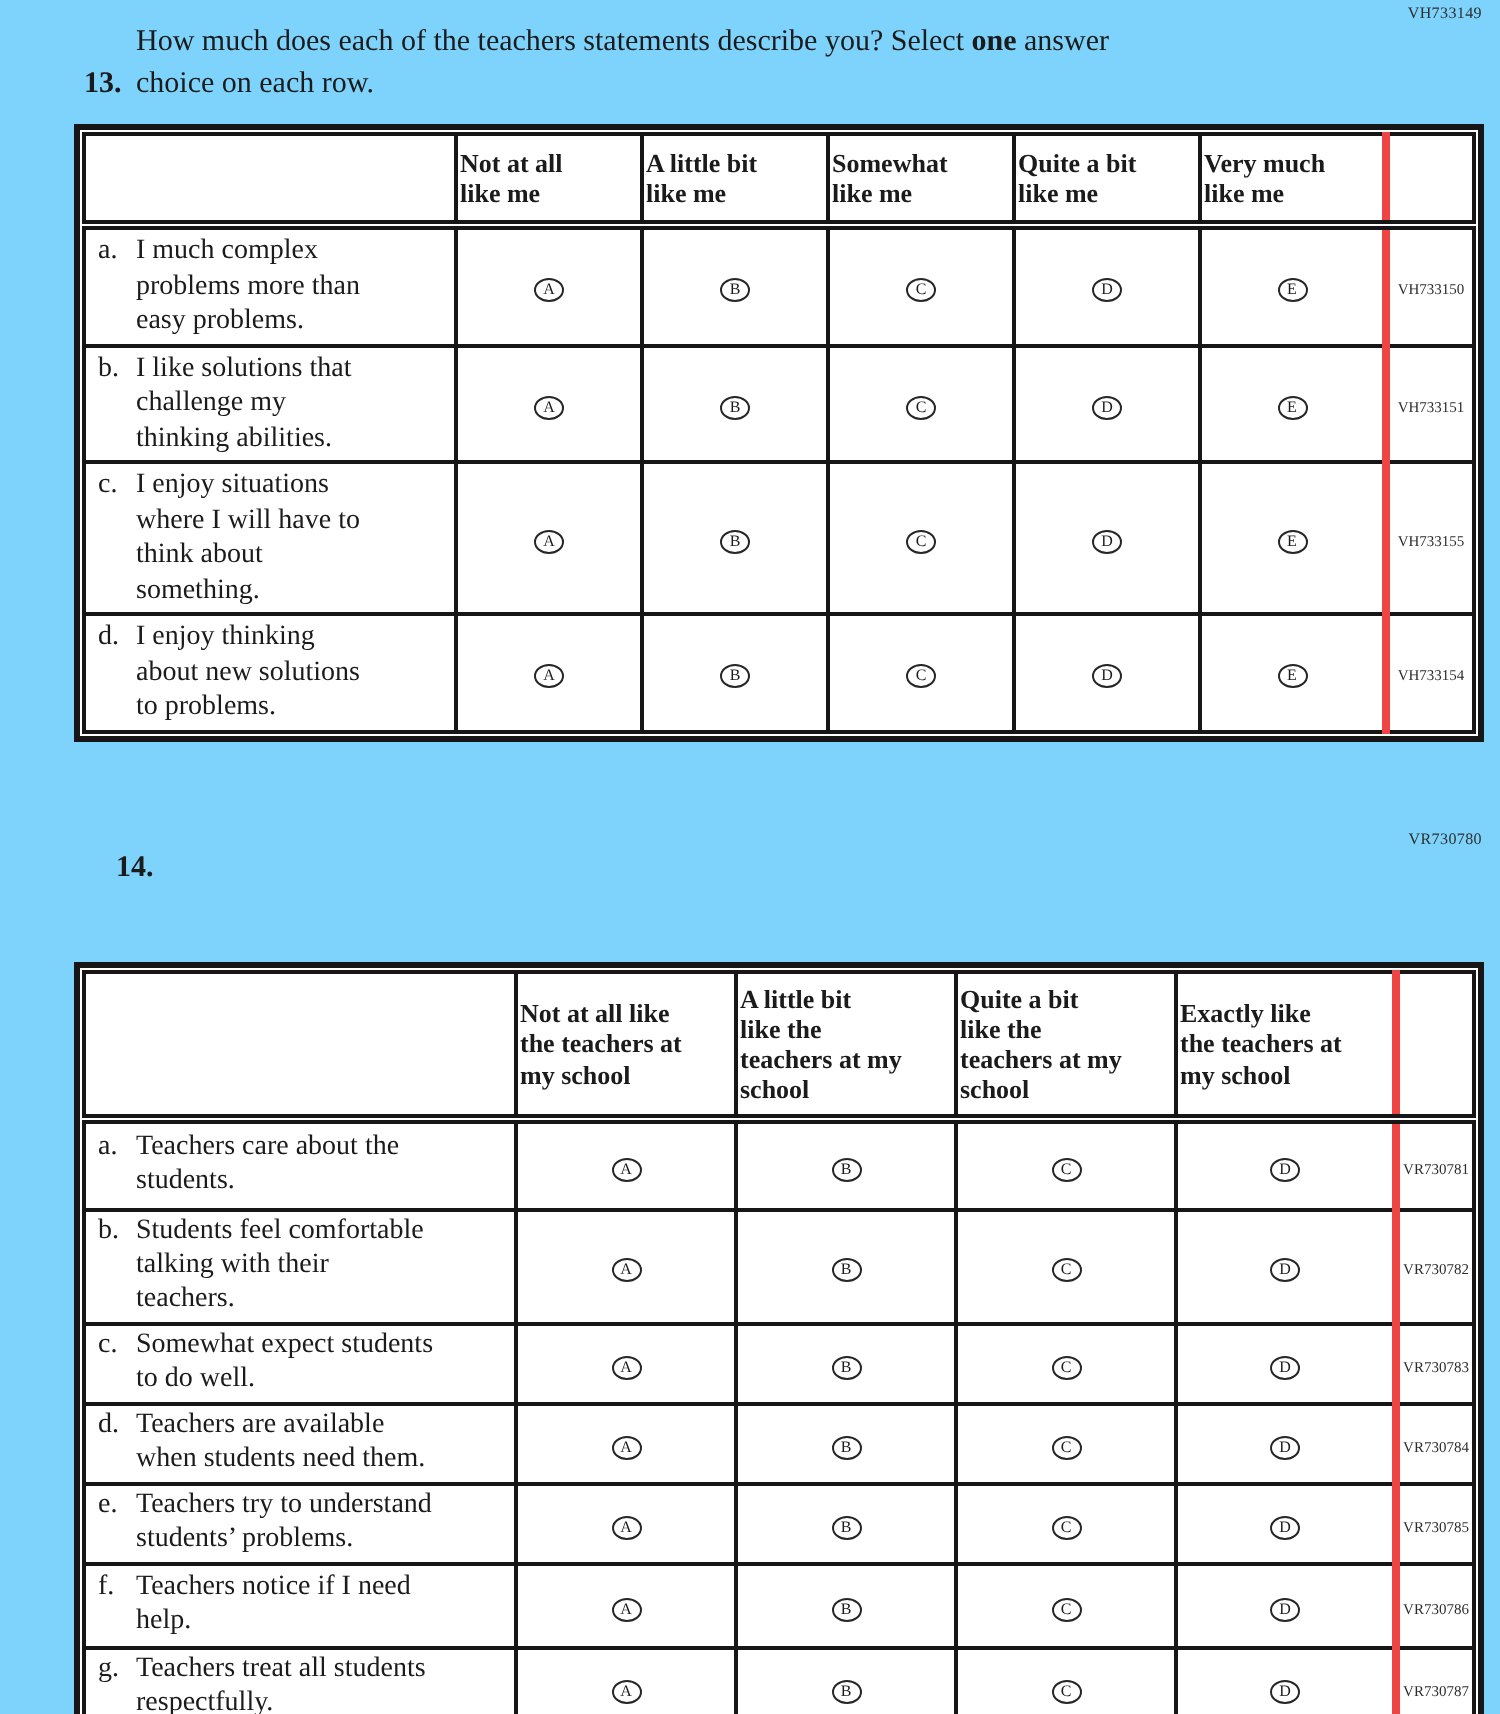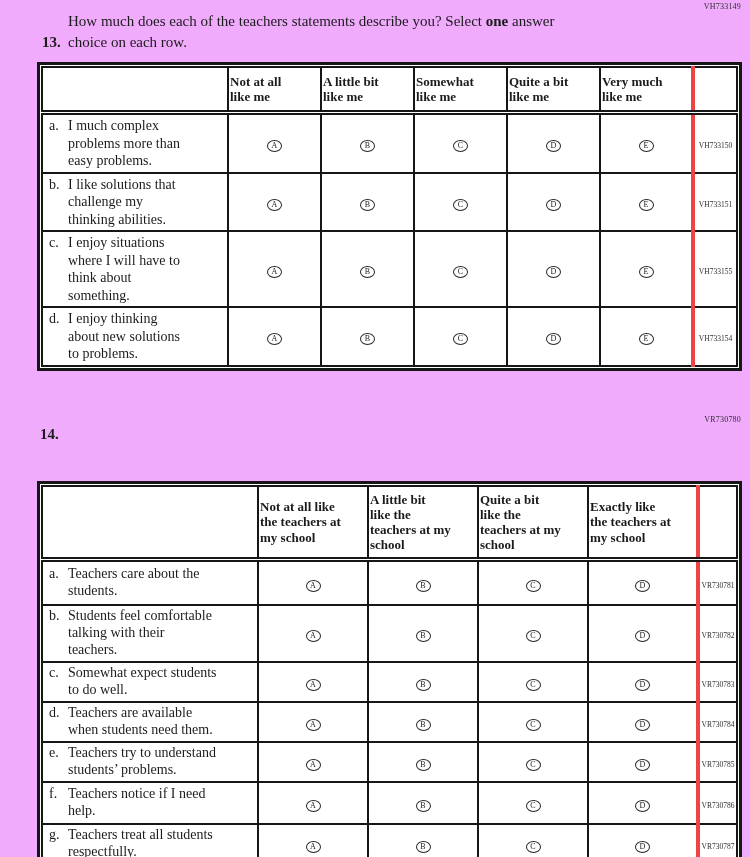--- a/index.html
+++ b/index.html
@@ -1,27 +1,27 @@
 <!DOCTYPE html>
 <html><head>
 <meta charset="utf-8">
 <style>
   html,body { margin:0; padding:0; background:#ffffff; }
   #page {
     position:relative; width:750px; height:857px; overflow:hidden;
-    background:#f0abfc; color:#1b1b1b;
+    background:#7dd3fc; color:#1b1b1b;
     font-family:"Liberation Serif", serif;
   }
   .code-label { font-size:8px; color:#2e2e2e; letter-spacing:0.2px; }
   #q13-code { position:absolute; top:2px; right:9px; }
   #q14-code { position:absolute; top:415px; right:9px; }
 
   .question { position:absolute; display:flex; font-size:15px; line-height:1.4; }
   #q13-question { top:11px; left:42px; width:665px;align-items:flex-end; }
-  #q14-question { top:424px; left:40px; width:690px; }
+  #q14-question { top:424px; left:58px; width:690px; }
   .qnum { font-weight:bold; flex:0 0 26px; }
   .qtext { white-space:pre-line; }
   .qtext b { font-weight:bold; }
 
   .twrap {
     position:absolute; left:37px; width:705px; box-sizing:border-box;
     border:3px solid #161616; padding:1px; background:#fff;
   }
   #q13-wrap { top:62px; }
   #q14-wrap { top:481px; }

